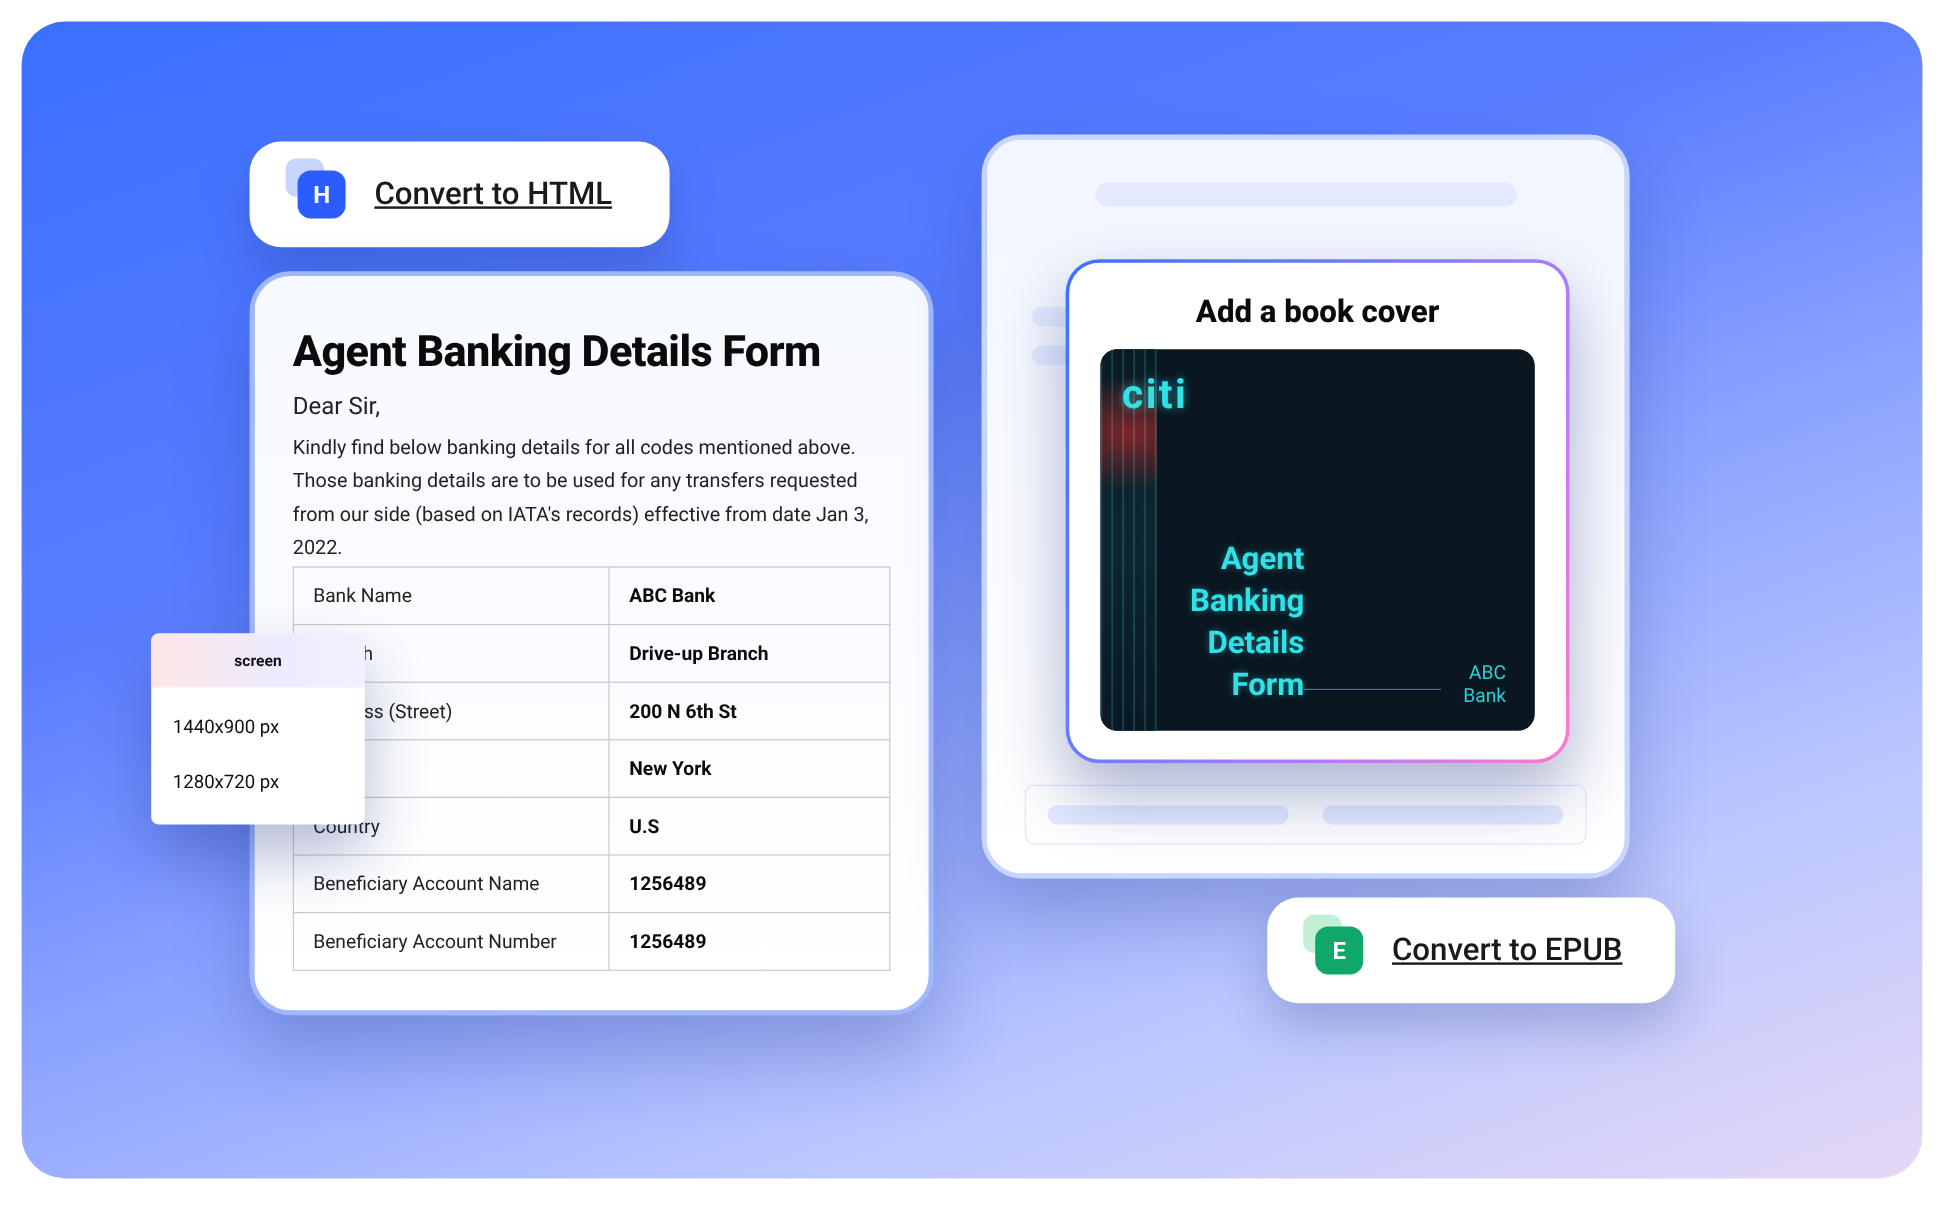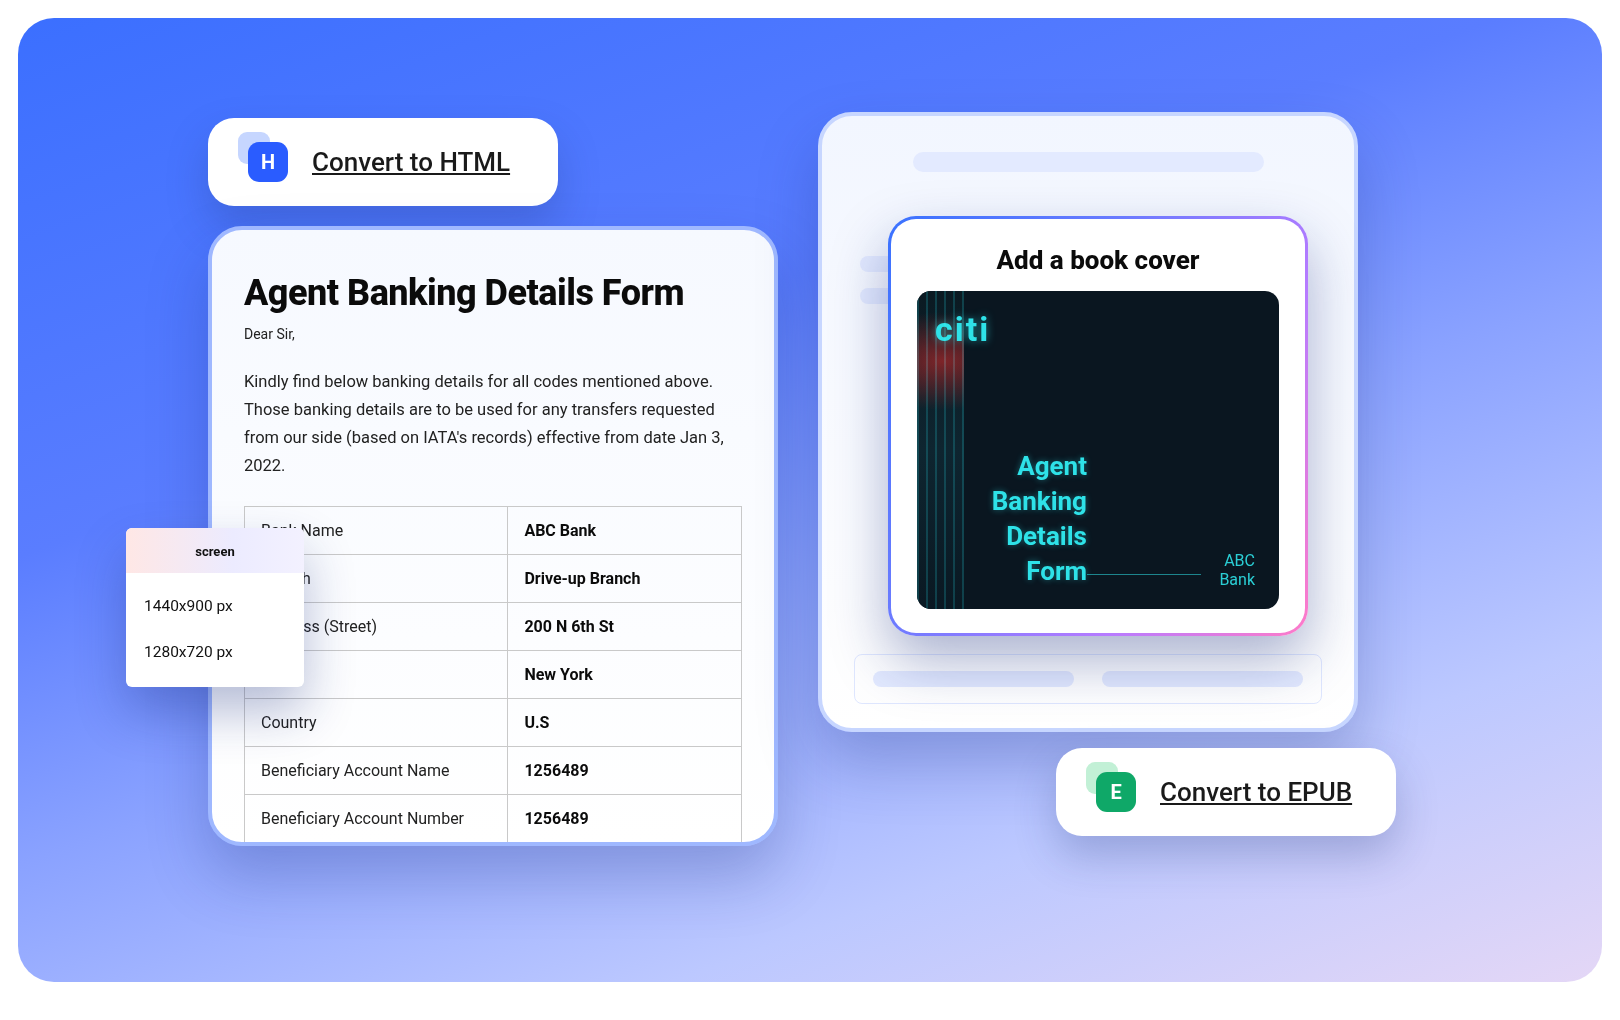--- a/index.html
+++ b/index.html
@@ -62,22 +62,22 @@
     top: 208px; left: 190px;
     width: 570px; height: 620px;
     background: linear-gradient(#f6f9ff, #fff);
     border: 4px solid #9fb8ff;
     border-radius: 34px;
     box-shadow: 0 30px 60px rgba(20,40,120,0.25);
     padding: 42px 32px 0 32px;
     overflow: hidden;
   }
   .doc-title { font-size: 36px; font-weight: 800; letter-spacing: -0.5px; color: #0b0b0b; margin-bottom: 12px; }
-  .doc-salutation { font-size: 14px; color: #222; margin-bottom: 26px; }
-  .doc-para { font-size: 16.5px; line-height: 1.7; color: #222; margin-bottom: 26px; }
+  .doc-salutation { font-size: 20px; color: #222; margin-bottom: 10px; }
+  .doc-para { font-size: 16.5px; line-height: 1.7; color: #222; }
   .doc-table { width: 100%; border-collapse: collapse; font-size: 16px; }
   .doc-table td { border: 1px solid #c9c9c9; padding: 14px 16px; }
   .doc-table td:first-child { width: 53%; color: #222; }
   .doc-table td:last-child { font-weight: 700; color:#0b0b0b; }
 
   
   .screen-pop {
     position: absolute;
     top: 510px; left: 108px;
     width: 178px;

